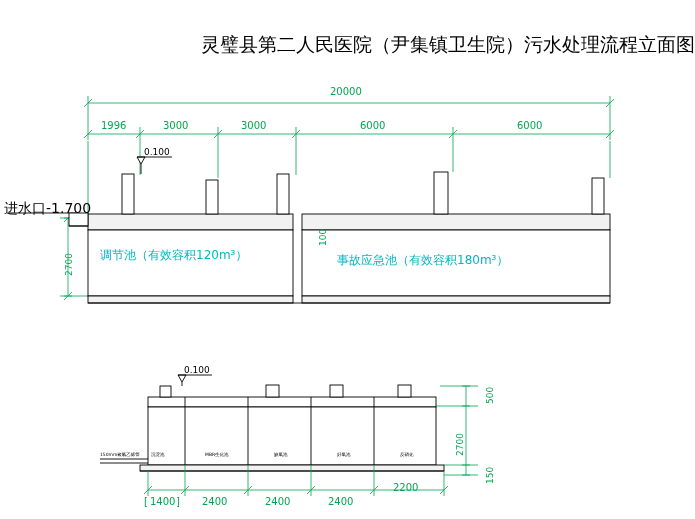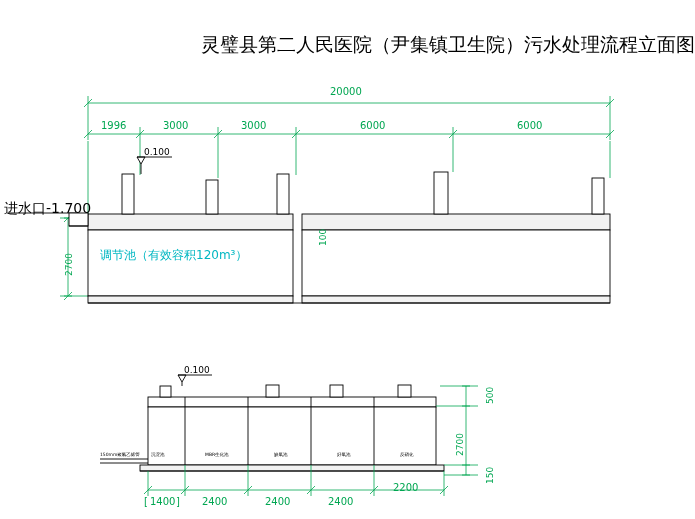--- a/index.html
+++ b/index.html
@@ -198,20 +198,21 @@
   <div class="lbl dim" style="left:517px;top:120px;">6000</div>
 
   <div class="lbl blk" style="left:144px;top:147px;font-size:9px;">0.100</div>
 
   <div class="lbl blk" style="left:4px;top:200px;font-size:14px;">进水口-1.700</div>
 
   <div class="lbl dim-sm vert" style="left:64px;top:276px;">2700</div>
   <div class="lbl dim-sm vert" style="left:318px;top:246px;">100</div>
 
   <div class="lbl cyan" style="left:88px;top:247px;margin-left:12px;">调节池（有效容积120m³）</div>
+  <div class="lbl cyan" style="left:337px;top:252px;">事故应急池（有效容积180m³）</div>
 
   <div class="lbl blk" style="left:184px;top:365px;font-size:9px;">0.100</div>
 
   <div class="lbl tiny" style="left:100px;top:452px;">150mm聚氯乙烯管</div>
 
   <div class="lbl tiny" style="left:151px;top:452px;">沉淀池</div>
   <div class="lbl tiny" style="left:205px;top:452px;">MBR生化池</div>
   <div class="lbl tiny" style="left:274px;top:452px;">缺氧池</div>
   <div class="lbl tiny" style="left:337px;top:452px;">好氧池</div>
   <div class="lbl tiny" style="left:400px;top:452px;">反硝化</div>

